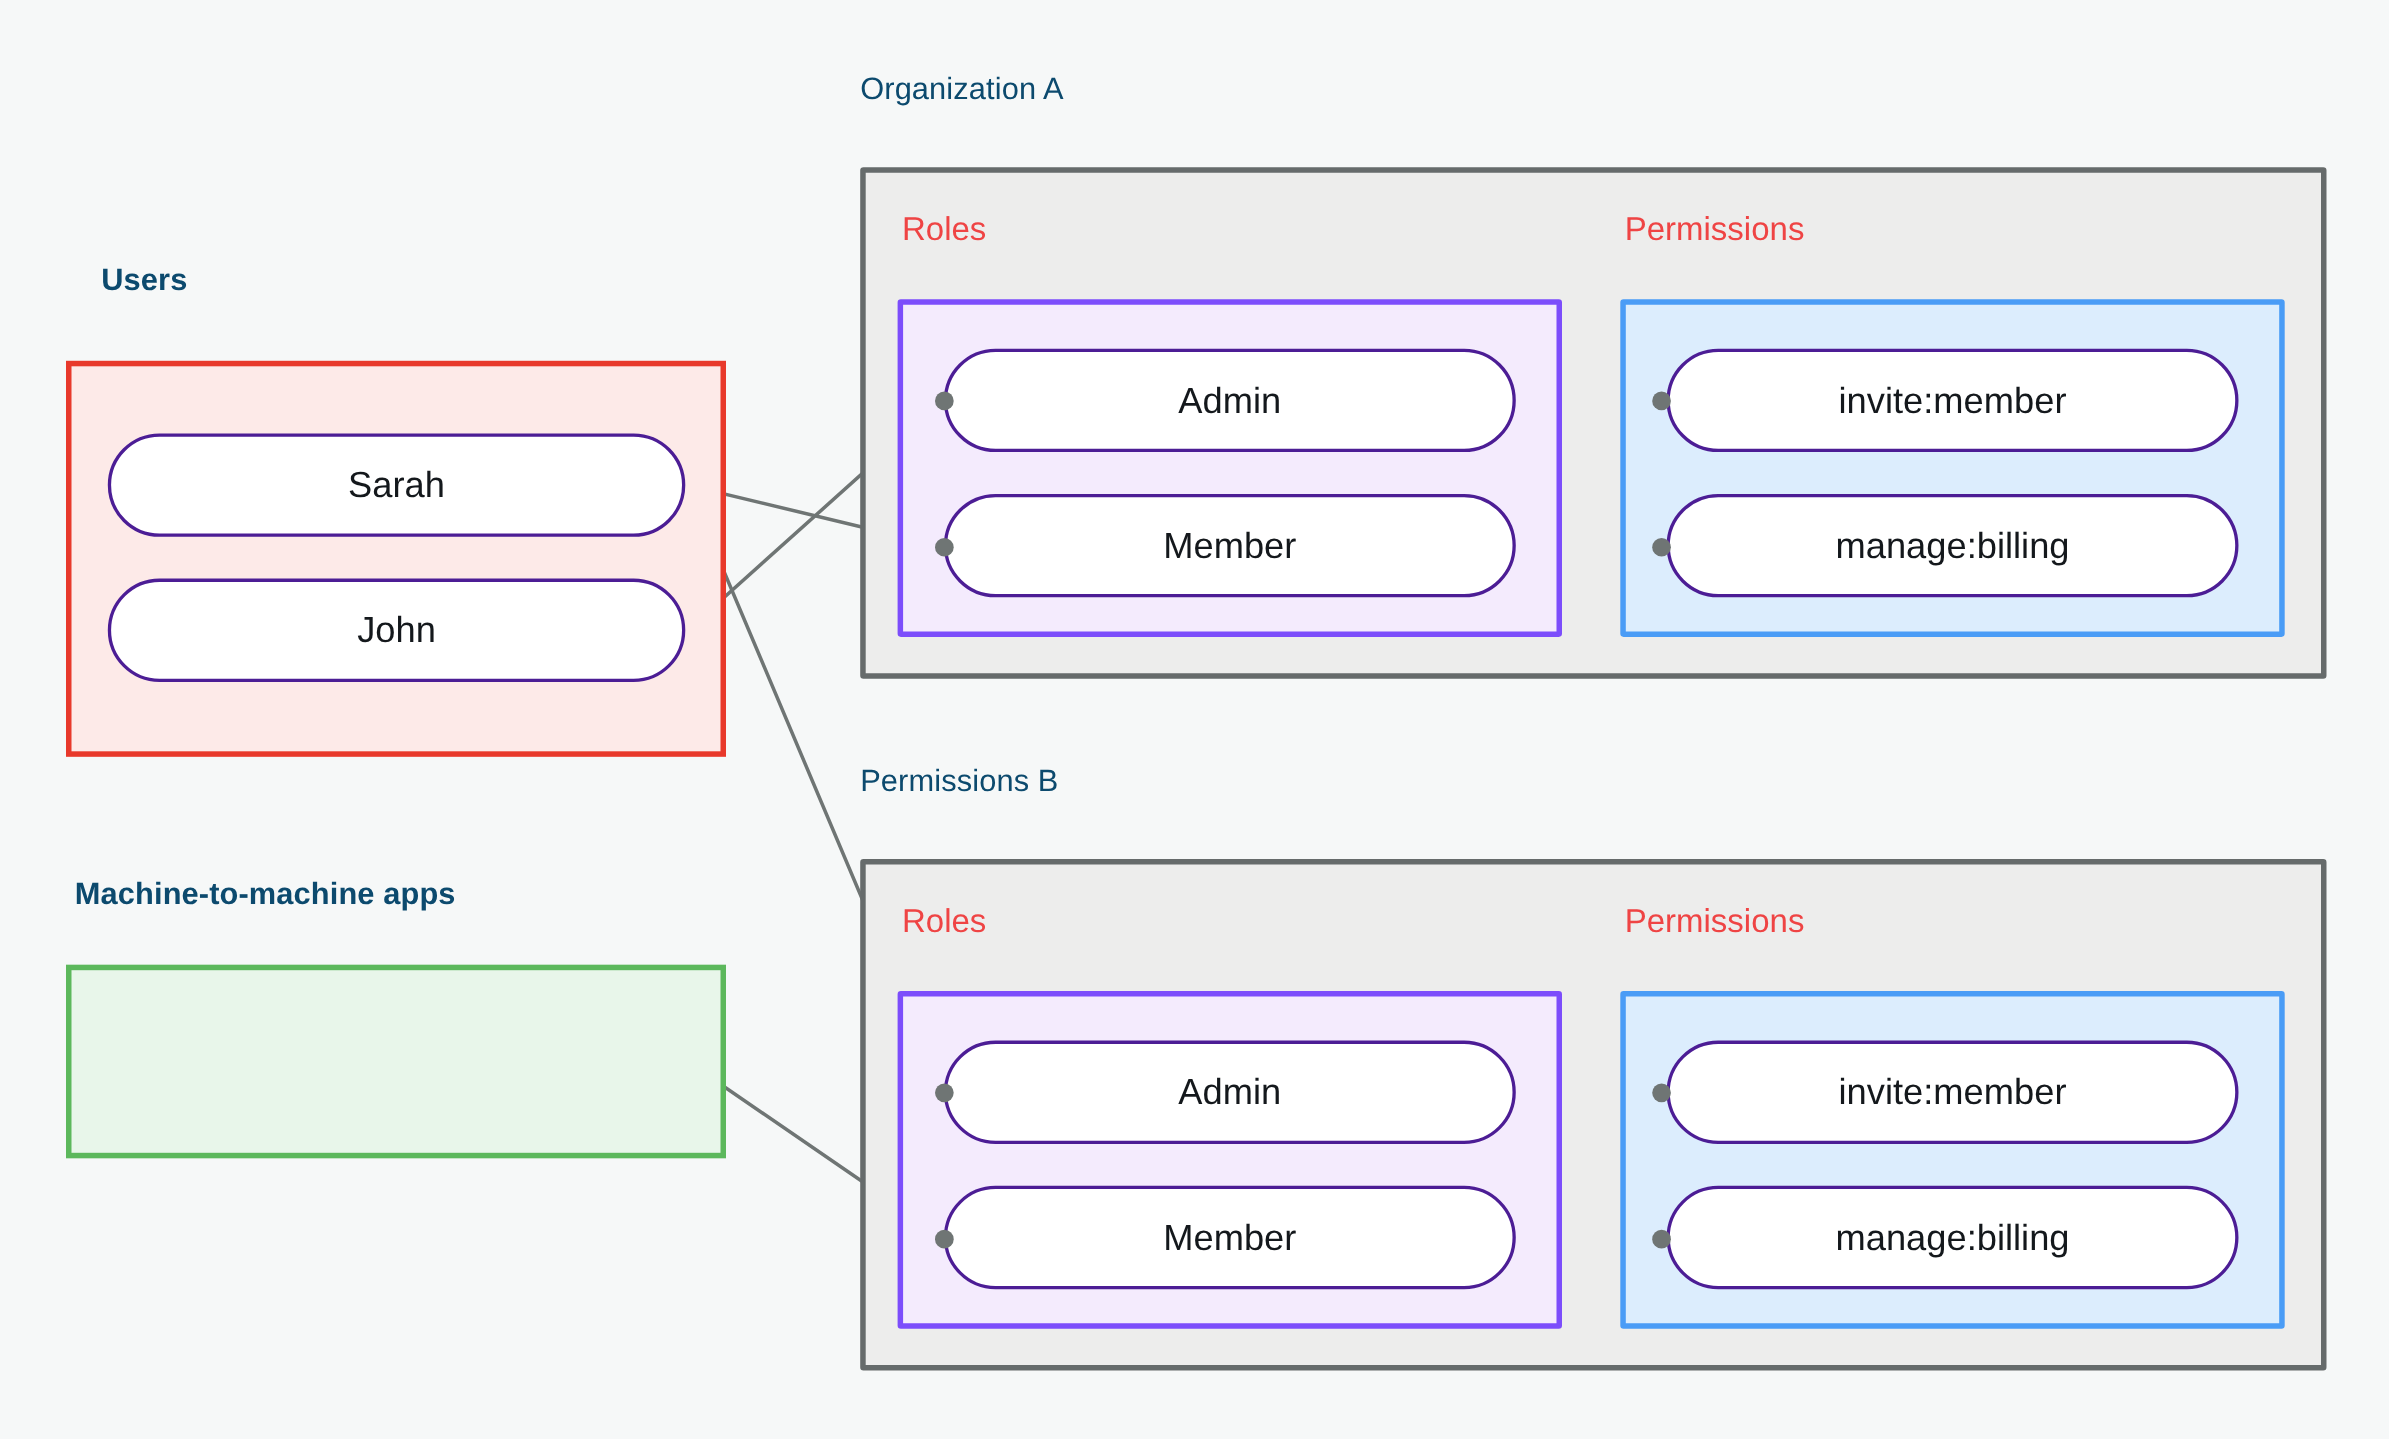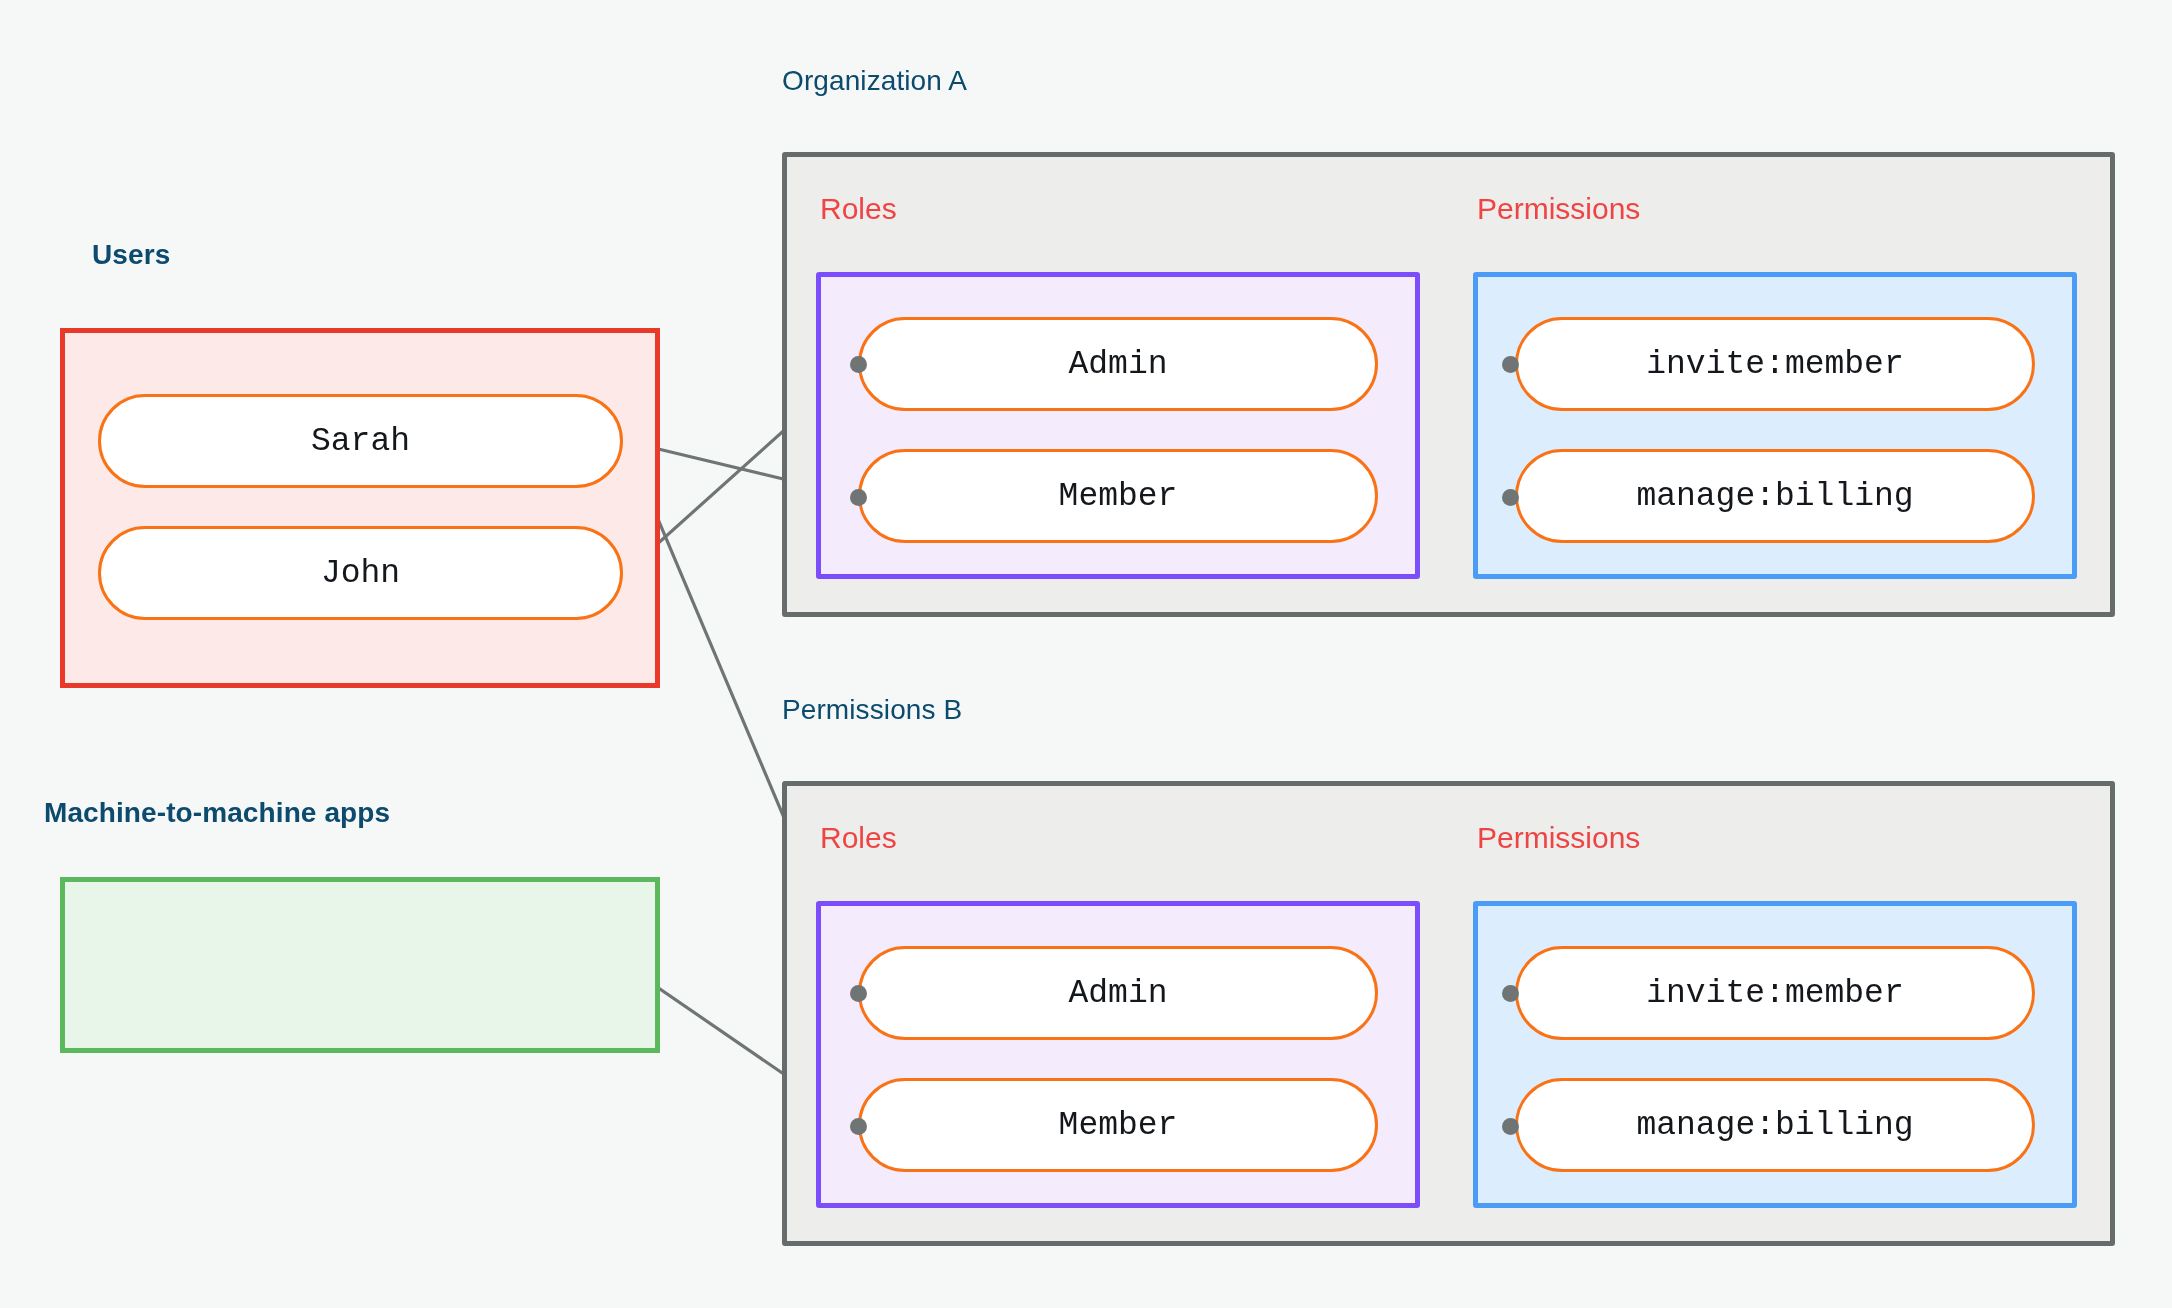--- a/index.html
+++ b/index.html
@@ -34,26 +34,25 @@
   
   .sec-label{
     position:absolute;z-index:4;
     font-size:30px;color:#ef4444;white-space:nowrap;
   }
 
   
   .pill{
     position:absolute;z-index:5;box-sizing:border-box;
     background:#ffffff;
-    border:3px solid #f97316;
+    border:3px solid #4c1d95;
     border-radius:999px;
     display:flex;align-items:center;justify-content:center;
     font-size:33px;color:#14181c;
     white-space:nowrap;
-    font-family:Liberation Mono, monospace;
   }
 
   
   .dot{
     position:absolute;z-index:6;
     width:17px;height:17px;border-radius:50%;
     background:#6f7574;
   }
 </style>
 </head>
@@ -91,21 +90,21 @@
   <div class="zone users" style="left:60px;top:328px;width:600px;height:360px;"></div>
 
   <div class="pill" style="left:98px;top:526px;width:525px;height:94px;">
     <span>John</span>
   </div>
 
   <div class="pill" style="left:98px;top:394px;width:525px;height:94px;">
     <span>Sarah</span>
   </div>
 
-  <div class="grp-label bold" style="left:44px;top:797px;">Machine-to-machine apps</div>
+  <div class="grp-label bold" style="left:68px;top:797px;">Machine-to-machine apps</div>
 
   <div class="zone m2m" style="left:60px;top:877px;width:600px;height:176px;"></div>
 
 
   <div class="grp-label" style="left:782px;top:65px;">Organization A</div>
 
   <div class="zone org" style="left:782px;top:152px;width:1333px;height:465px;"></div>
 
   <div class="sec-label" style="left:820px;top:192px;">Roles</div>
 

